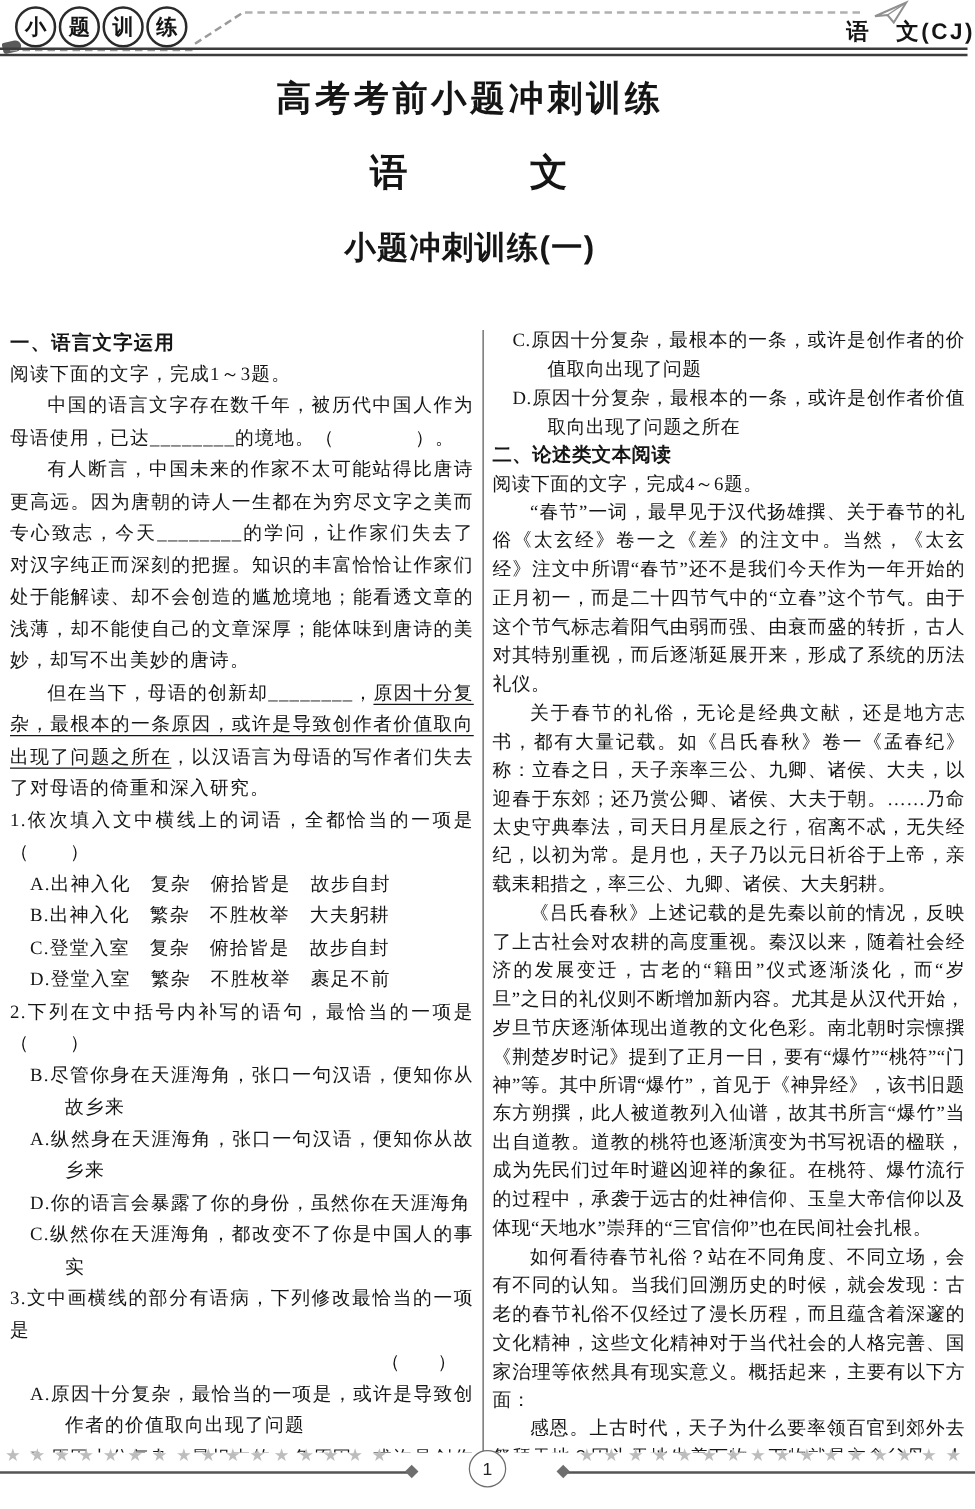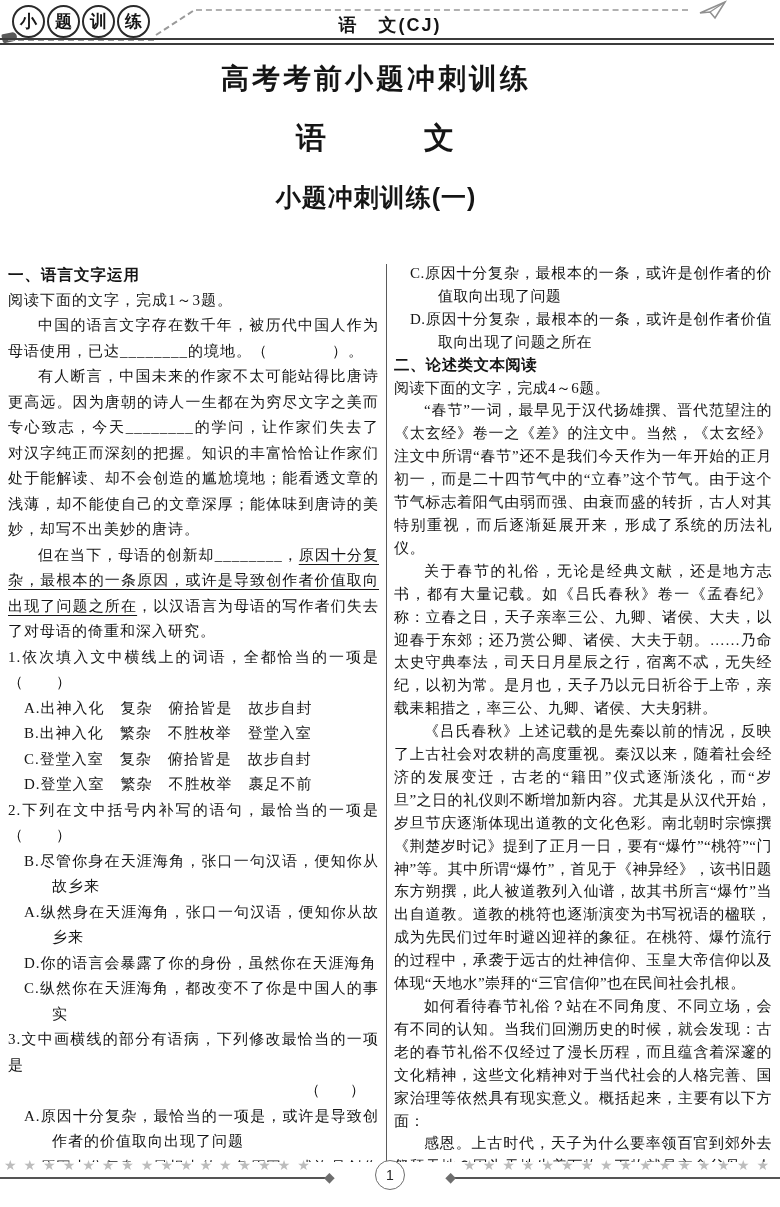--- a/index.html
+++ b/index.html
@@ -24,21 +24,21 @@
   .hand {
     position: absolute; left: 2px; top: 33px; width: 15px; height: 9px;
     background: #5a5a5a; border-radius: 2px 6px 6px 3px; transform: rotate(-12deg);
   }
   .logo-dash { position: absolute; left: 8px; top: 39px; width: 146px; border-top: 2px dashed #9a9a9a; }
   .slant-dash { position: absolute; left: 156px; top: 34px; width: 44px; border-top: 2px dashed #9a9a9a;
     transform: rotate(-33deg); transform-origin: left center; }
   .top-dash { position: absolute; left: 196px; top: 9px; width: 492px; border-top: 2px dashed #b0b0b0; }
   .plane { position: absolute; right: 52px; top: 0px; }
   .subject {
-    position: absolute; left: 0; right: 0; top: 13px; text-align: center;
+    position: absolute; left: 0; right: 0; top: 13px; text-align: right;
     font-family: "Liberation Sans", "DejaVu Sans", sans-serif; font-weight: bold; font-size: 18px;
     letter-spacing: 2px;
   }
   .double-rule {
     position: absolute; left: 0; right: 6px; top: 38px; height: 3px;
     border-top: 2px solid #3c3c3c; border-bottom: 2px solid #3c3c3c;
   }
 
   
   .title-block { position: absolute; left: 0; top: 46px; width: 752px; text-align: center; }
@@ -118,21 +118,21 @@
 
     <div class="col-l">
       <p class="sec-h">一、语言文字运用</p>
       <p class="q">阅读下面的文字，完成1～3题。</p>
       <p class="para">中国的语言文字存在数千年，被历代中国人作为母语使用，已达________的境地。（　　　　）。</p>
       <p class="para">有人断言，中国未来的作家不太可能站得比唐诗更高远。因为唐朝的诗人一生都在为穷尽文字之美而专心致志，今天________的学问，让作家们失去了对汉字纯正而深刻的把握。知识的丰富恰恰让作家们处于能解读、却不会创造的尴尬境地；能看透文章的浅薄，却不能使自己的文章深厚；能体味到唐诗的美妙，却写不出美妙的唐诗。</p>
       <p class="para"><span>但在当下，母语的创新却________，</span><span class="u">原因十分复杂，最根本的一条原因，或许是导致创作者价值取向出现了问题之所在</span><span>，以汉语言为母语的写作者们失去了对母语的倚重和深入研究。</span></p>
 
       <p class="q">1.依次填入文中横线上的词语，全都恰当的一项是（　　）</p>
       <p class="opt">A.出神入化　复杂　俯拾皆是　故步自封</p>
-      <p class="opt">B.出神入化　繁杂　不胜枚举　登堂入室</p>
+      <p class="opt">B.出神入化　繁杂　不胜枚举　大夫躬耕</p>
       <p class="opt">C.登堂入室　复杂　俯拾皆是　故步自封</p>
       <p class="opt">D.登堂入室　繁杂　不胜枚举　裹足不前</p>
 
       <p class="q">2.下列在文中括号内补写的语句，最恰当的一项是（　　）</p>
       <p class="opt">B.尽管你身在天涯海角，张口一句汉语，便知你从故乡来</p>
       <p class="opt">A.纵然身在天涯海角，张口一句汉语，便知你从故乡来</p>
       <p class="opt">D.你的语言会暴露了你的身份，虽然你在天涯海角</p>
       <p class="opt">C.纵然你在天涯海角，都改变不了你是中国人的事实</p>
 
       <p class="q">3.文中画横线的部分有语病，下列修改最恰当的一项是</p>
@@ -141,21 +141,21 @@
       <p class="opt">B.原因十分复杂，最根本的一条原因，或许是创作者的价值取向出现了问题</p>
     </div>
 
     <div class="divider"></div>
 
     <div class="col-r">
       <p class="opt">C.原因十分复杂，最根本的一条，或许是创作者的价值取向出现了问题</p>
       <p class="opt">D.原因十分复杂，最根本的一条，或许是创作者价值取向出现了问题之所在</p>
       <p class="sec-h">二、论述类文本阅读</p>
       <p class="q">阅读下面的文字，完成4～6题。</p>
-      <p class="para">“春节”一词，最早见于汉代扬雄撰、晋代范望注的《太玄经》卷一之《差》的注文中。当然，《太玄经》注文中所谓“春节”还不是我们今天作为一年开始的正月初一，而是二十四节气中的“立春”这个节气。由于这个节气标志着阳气由弱而强、由衰而盛的转折，古人对其特别重视，而后逐渐延展开来，形成了系统的历法礼仪。</p>
+      <p class="para">“春节”一词，最早见于汉代扬雄撰、关于春节的礼俗《太玄经》卷一之《差》的注文中。当然，《太玄经》注文中所谓“春节”还不是我们今天作为一年开始的正月初一，而是二十四节气中的“立春”这个节气。由于这个节气标志着阳气由弱而强、由衰而盛的转折，古人对其特别重视，而后逐渐延展开来，形成了系统的历法礼仪。</p>
       <p class="para">关于春节的礼俗，无论是经典文献，还是地方志书，都有大量记载。如《吕氏春秋》卷一《孟春纪》称：立春之日，天子亲率三公、九卿、诸侯、大夫，以迎春于东郊；还乃赏公卿、诸侯、大夫于朝。……乃命太史守典奉法，司天日月星辰之行，宿离不忒，无失经纪，以初为常。是月也，天子乃以元日祈谷于上帝，亲载耒耜措之，率三公、九卿、诸侯、大夫躬耕。</p>
       <p class="para">《吕氏春秋》上述记载的是先秦以前的情况，反映了上古社会对农耕的高度重视。秦汉以来，随着社会经济的发展变迁，古老的“籍田”仪式逐渐淡化，而“岁旦”之日的礼仪则不断增加新内容。尤其是从汉代开始，岁旦节庆逐渐体现出道教的文化色彩。南北朝时宗懔撰《荆楚岁时记》提到了正月一日，要有“爆竹”“桃符”“门神”等。其中所谓“爆竹”，首见于《神异经》，该书旧题东方朔撰，此人被道教列入仙谱，故其书所言“爆竹”当出自道教。道教的桃符也逐渐演变为书写祝语的楹联，成为先民们过年时避凶迎祥的象征。在桃符、爆竹流行的过程中，承袭于远古的灶神信仰、玉皇大帝信仰以及体现“天地水”崇拜的“三官信仰”也在民间社会扎根。</p>
       <p class="para">如何看待春节礼俗？站在不同角度、不同立场，会有不同的认知。当我们回溯历史的时候，就会发现：古老的春节礼俗不仅经过了漫长历程，而且蕴含着深邃的文化精神，这些文化精神对于当代社会的人格完善、国家治理等依然具有现实意义。概括起来，主要有以下方面：</p>
       <p class="para">感恩。上古时代，天子为什么要率领百官到郊外去祭拜天地？因为天地生养万物，万物就是衣食父母，人通</p>
     </div>
 
   </div>
 
   <div class="footer">
     <span class="stars-l">★★★★★★★★★★★★★★★★</span>

